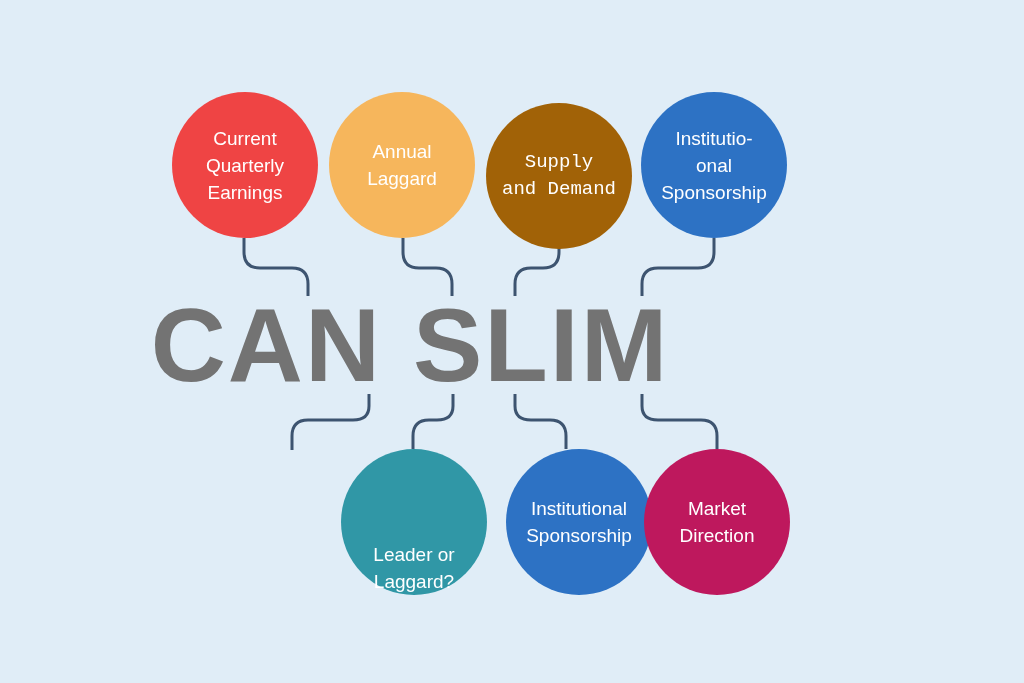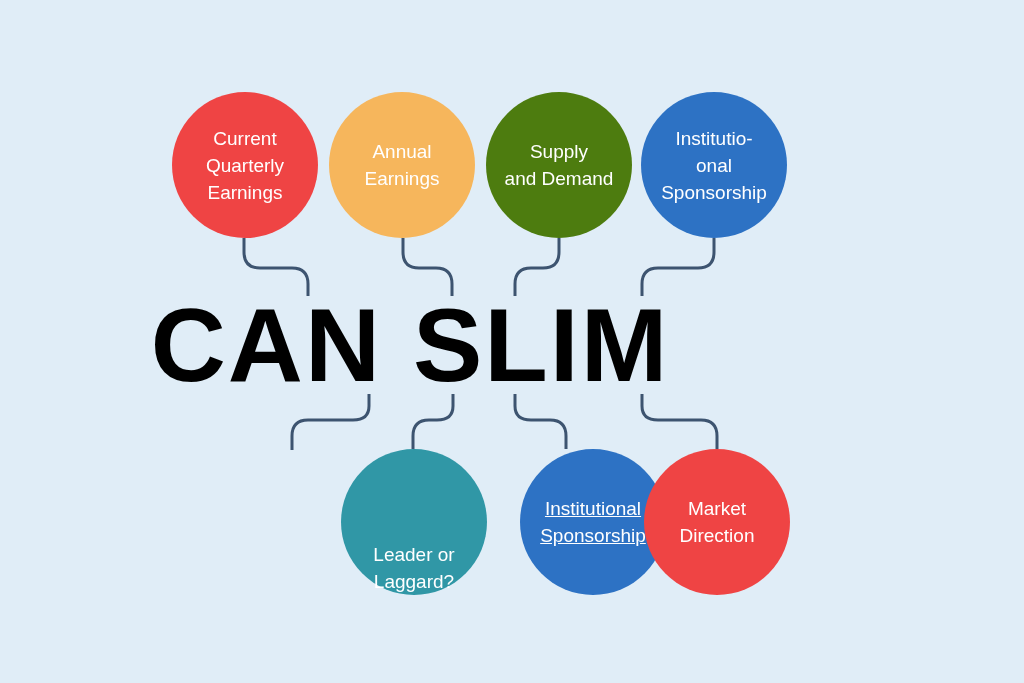--- a/index.html
+++ b/index.html
@@ -42,21 +42,21 @@
     .title {
       position: absolute;
       left: 0;
       width: 820px;
       top: 290px;
       text-align: center;
       font-family: "Liberation Sans", sans-serif;
       font-weight: bold;
       font-size: 104px;
       line-height: 110px;
-      color: #000000;
+      color: #737373;
       letter-spacing: 2px;
     }
   </style>
 </head>
 <body>
 
 <div class="canvas">
 
   <svg class="connectors" viewBox="0 0 1024 683">
     <g fill="none" stroke="#3d5470" stroke-width="3" stroke-linecap="butt">
@@ -73,40 +73,40 @@
     </g>
   </svg>
 
   <div class="node" style="left:172px; top:92px; background:#ef4444;">
     <span>Current
 Quarterly
 Earnings</span>
   </div>
   <div class="node" style="left:329px; top:92px; background:#f6b65c;">
     <span>Annual
-Earnings</span>
+Laggard</span>
   </div>
-  <div class="node" style="left:486px; top:92px; background:#4d7c0f;">
+  <div class="node" style="left:486px; top:103px; background:#a16207;font-family:Liberation Mono, monospace;">
     <span>Supply
 and Demand</span>
   </div>
   <div class="node" style="left:641px; top:92px; background:#2d72c4;text-align:center;">
     <span>Institutio-
 onal
 Sponsorship</span>
   </div>
 
   <div class="title">CAN SLIM</div>
 
   <div class="node" style="left:341px; top:449px; background:#3097a6;align-items:flex-end;">
     <span>Leader or
 Laggard?</span>
   </div>
-  <div class="node" style="left:520px; top:449px; background:#2d72c4;text-decoration:underline;">
+  <div class="node" style="left:506px; top:449px; background:#2d72c4;">
     <span>Institutional
 Sponsorship</span>
   </div>
-  <div class="node" style="left:644px; top:449px; background:#ef4444;">
+  <div class="node" style="left:644px; top:449px; background:#be185d;">
     <span>Market
 Direction</span>
   </div>
 
 </div>
 
 </body></html>

